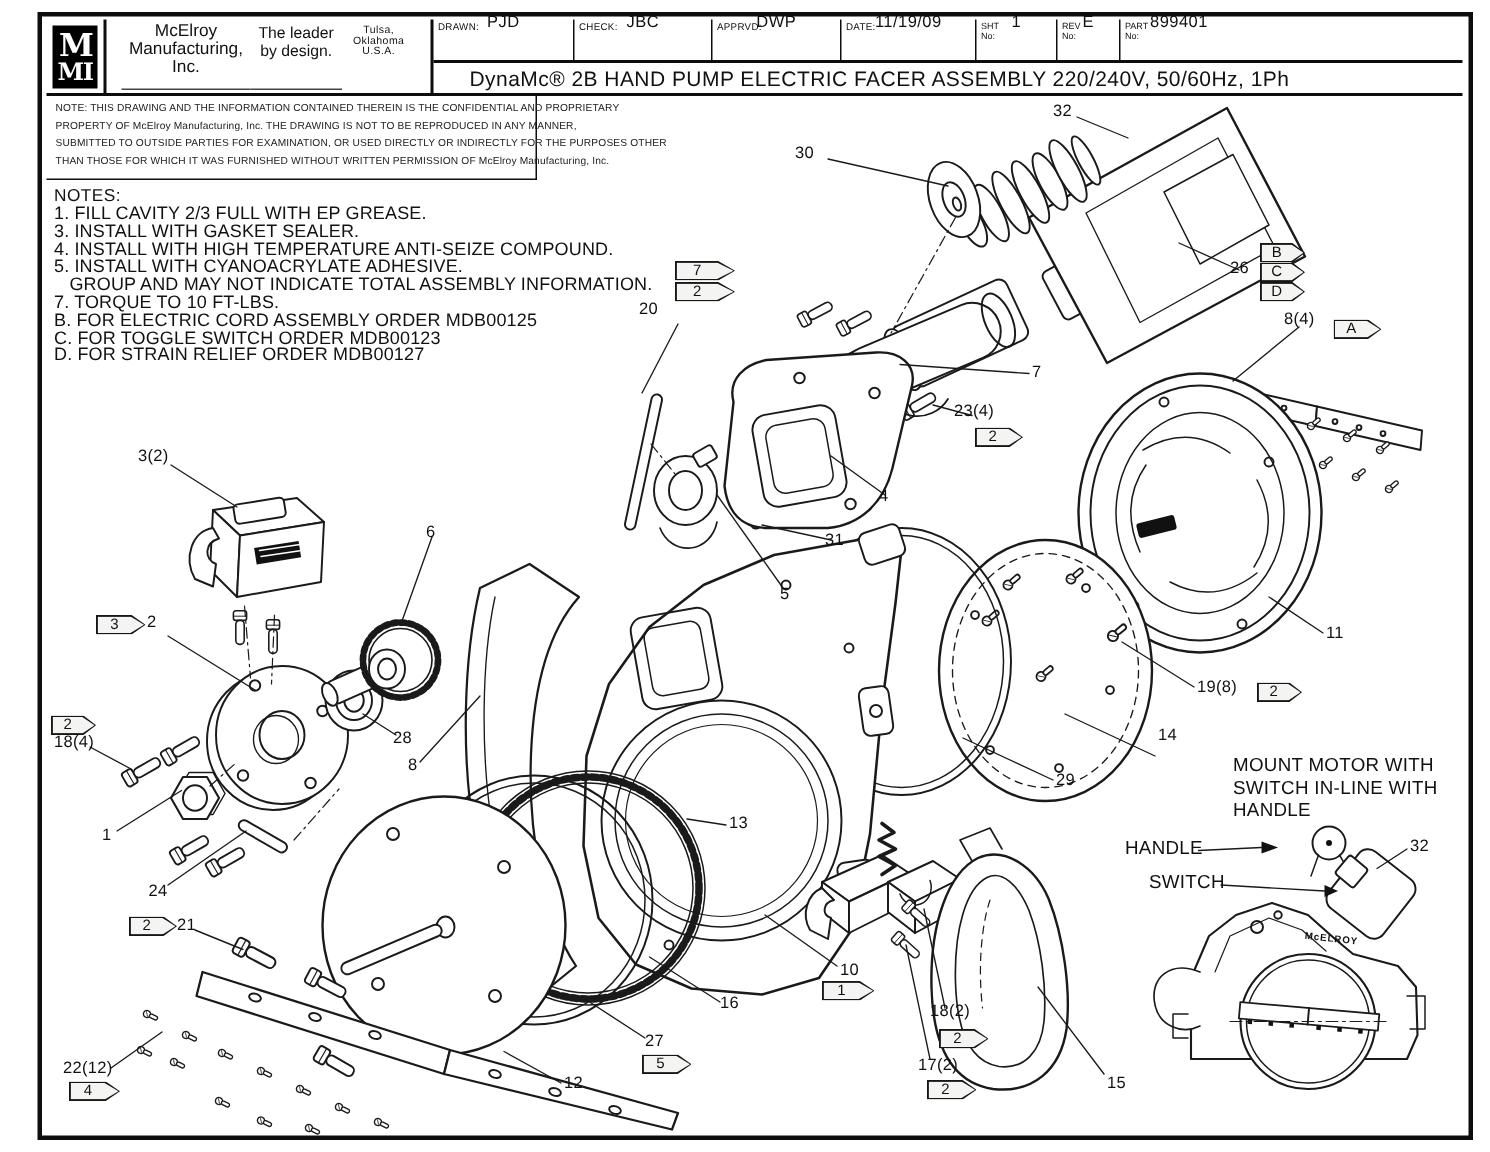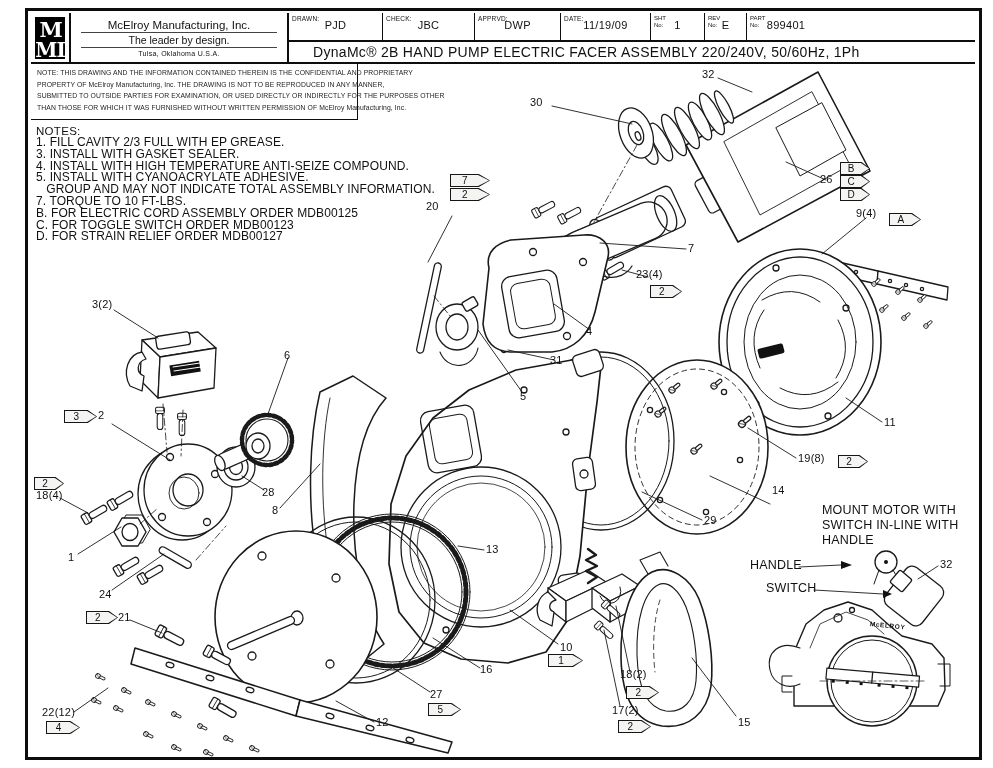--- a/index.html
+++ b/index.html
@@ -4,28 +4,28 @@
 <style>
   html,body{margin:0;padding:0}
   body{width:993px;height:768px;background:#fff;font-family:"Liberation Sans",sans-serif;color:#111}
   .sheet{position:relative;width:993px;height:768px;background:#fff;overflow:hidden}
   .frame{position:absolute;left:25px;top:8px;width:951px;height:746px;border:3px solid #0d0d0d;background:#fff}
   
   .titleblock{position:absolute;left:31px;top:13px;width:944px;height:49px;display:flex;border-bottom:2px solid #0d0d0d;background:#fff;z-index:5}
   .logo{width:38px;border-right:2px solid #0d0d0d;display:flex;align-items:center;justify-content:center}
   .logo-box{width:30px;height:42px;background:#000;color:#fff;text-align:center;font-family:"DejaVu Serif",serif;font-weight:bold;line-height:1;padding-top:2px;box-sizing:border-box}
   .logo-m{font-size:21px;letter-spacing:-2px}
-  .logo-mi{font-size:20px;letter-spacing:-1px}
-  .company{width:196px;border-right:2px solid #0d0d0d;display:flex;flex-direction:column;justify-content:center;padding:2px 10px;box-sizing:content-box}
+  .logo-mi{font-size:16px;letter-spacing:-1px}
+  .company{width:196px;border-right:2px solid #0d0d0d;display:flex;flex-direction:row;justify-content:center;padding:2px 10px;box-sizing:content-box}
   .co-name{font-size:11.5px;text-align:center;border-bottom:1px solid #444;padding-bottom:1px}
   .co-tag{font-size:10.5px;text-align:center;border-bottom:1px solid #444;padding:1px 0}
   .co-loc{font-size:7px;text-align:center;padding-top:2px;letter-spacing:.3px}
   .fields{flex:1;display:flex;flex-direction:column;min-width:0}
   .frow{display:flex;height:27px;border-bottom:2px solid #0d0d0d}
-  .fcell{position:relative;display:flex;align-items:flex-end;justify-content:center;padding-bottom:9px;border-right:1.5px solid #0d0d0d;box-sizing:border-box}
+  .fcell{position:relative;display:flex;align-items:flex-end;justify-content:center;padding-bottom:19px;border-right:1.5px solid #0d0d0d;box-sizing:border-box}
   .fcell:last-child{border-right:none}
   .flbl{position:absolute;top:2px;left:3px;font-size:6.5px;letter-spacing:.2px}
   .flbl2{position:absolute;top:2px;left:3px;font-size:6px;line-height:6.5px}
   .fval{font-size:11px;letter-spacing:.3px}
   .trow{flex:1;display:flex;align-items:center;padding-left:24px;font-size:14px;letter-spacing:.3px;white-space:nowrap}
   
   .confnote{position:absolute;left:31px;top:62px;width:327px;height:58px;border-right:1.5px solid #0d0d0d;border-bottom:1.5px solid #0d0d0d;padding:5px 5px 0 6px;background:#fff;box-sizing:border-box;z-index:4}
   .confline{font-size:6.8px;line-height:11.5px;letter-spacing:.1px;color:#222;white-space:nowrap}
   
   .notes{position:absolute;left:36px;top:125px;width:410px;z-index:4}
@@ -469,21 +469,21 @@
       <line x1="799" y1="567" x2="841" y2="565"></line>
       <line x1="814" y1="590" x2="883" y2="594"></line>
       <polygon points="841,561 852,565 841,569" fill="#111" stroke="none"></polygon>
       <polygon points="883,590 892,594 883,598" fill="#111" stroke="none"></polygon>
     </g>
   </svg>
 
   <div class="co" style="left:530px;top:96px">30</div>
   <div class="co" style="left:702px;top:68px">32</div>
   <div class="co" style="left:820px;top:173px">26</div>
-  <div class="co" style="left:856px;top:207px">9(4)</div>
+  <div class="co" style="left:856px;top:207px">8(4)</div>
   <div class="co" style="left:426px;top:200px">20</div>
   <div class="co" style="left:688px;top:242px">7</div>
   <div class="co" style="left:636px;top:268px">23(4)</div>
   <div class="co" style="left:586px;top:325px">4</div>
   <div class="co" style="left:550px;top:354px">31</div>
   <div class="co" style="left:520px;top:390px">5</div>
   <div class="co" style="left:92px;top:298px">3(2)</div>
   <div class="co" style="left:284px;top:349px">6</div>
   <div class="co" style="left:98px;top:409px">2</div>
   <div class="co" style="left:262px;top:486px">28</div>

